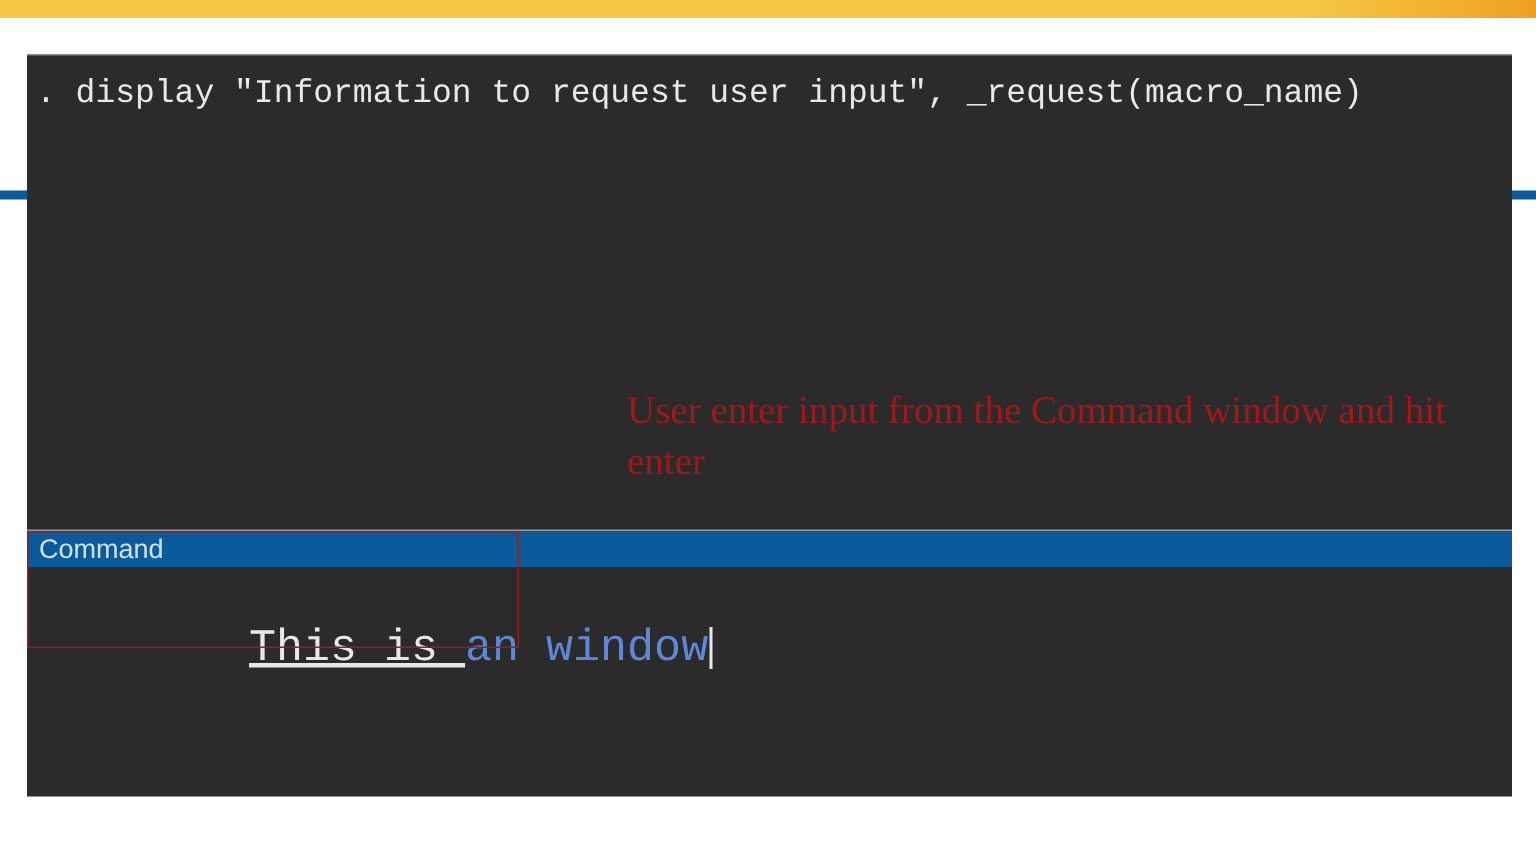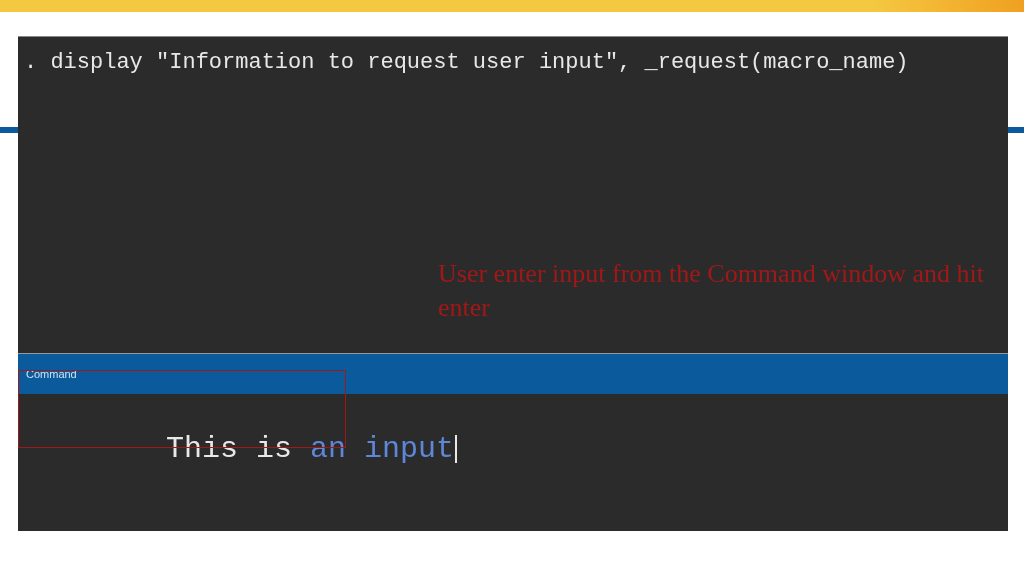--- a/index.html
+++ b/index.html
@@ -61,42 +61,42 @@
     }
     .annotation {
       position: absolute;
       top: 220px;
       left: 400px;
       width: 580px;
       color: #a01818;
       font-family: 'Times New Roman', serif;
       font-size: 26px;
       line-height: 1.3;
-      margin-left: 20px;
     }
     .divider {
       height: 1px;
       background: #999;
       margin: 0;
     }
     .command-header {
       height: 24px;
       background: #0a5a9c;
       color: #cfe4f5;
       font-family: 'Segoe UI', Arial, sans-serif;
-      font-size: 11px;
-      padding: 20px 8px;
+      font-size: 18px;
+      padding: 4px 8px;
       display: flex;
       align-items: center;
     }
     .command-input-wrap {
       position: relative;
     }
     .command-text-dark {
       color: #e8e8e8;
+      text-decoration: underline;
     }
     .command-text-blue {
       color: #5f87d7;
     }
     .highlight-box {
       position: absolute;
       top: 0;
       left: 0;
       width: 328px;
       height: 78px;
@@ -151,18 +151,18 @@
     <div class="annotation">User enter input from the Command window and hit enter</div>
   </div>
 
   <div class="divider"></div>
 
   <div class="input-row">
     <div class="command-header">Command</div>
     <div class="command-input-wrap">
       <input type="text" class="command-real-input" value="This is an input" style="">
       <div class="cmd-display">
-        <span class="command-text-dark">This is </span><span class="command-text-blue">an input</span><span class="cursor"></span>
+        <span class="command-text-dark">This is </span><span class="command-text-blue">an window</span><span class="cursor"></span>
       </div>
       <div class="highlight-box"></div>
     </div>
   </div>
 </div>
 
 </body></html>

